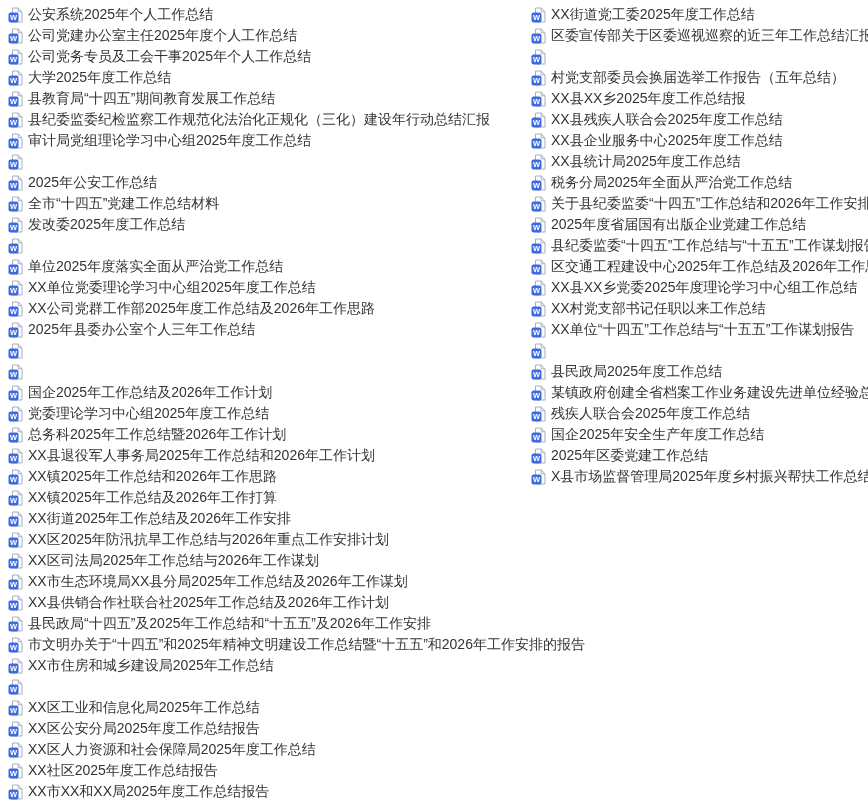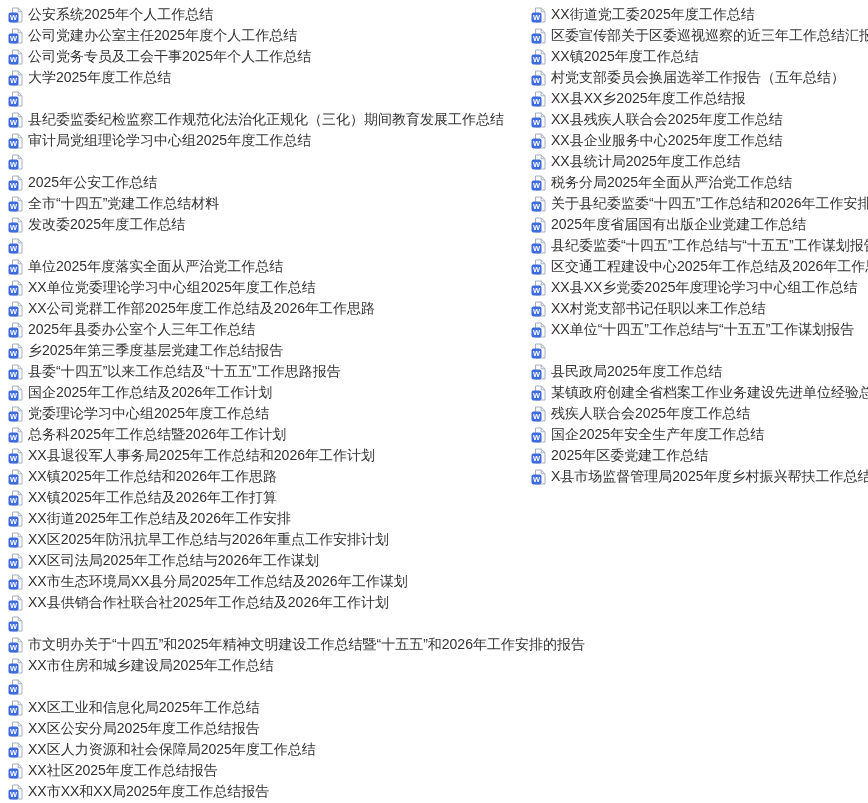--- a/index.html
+++ b/index.html
@@ -104,30 +104,31 @@
     <span class="title">大学2025年度工作总结</span>
   </div>
 
   <div class="row">
     <svg class="doc-icon" width="15" height="16" viewBox="0 0 15 16" aria-hidden="true">
       <path class="doc-outline" d="M4.5 1 H10.2 L14 4.8 V15 H4.5 Z"></path>
       <path class="doc-fold" d="M10.2 1 V4.8 H14"></path>
       <rect class="doc-badge" x="0.5" y="5.5" width="10" height="10" rx="2"></rect>
       <text class="doc-letter" x="5.5" y="13.2">W</text>
     </svg>
-  </div>
-
-  <div class="row">
-    <svg class="doc-icon" width="15" height="16" viewBox="0 0 15 16" aria-hidden="true">
-      <path class="doc-outline" d="M4.5 1 H10.2 L14 4.8 V15 H4.5 Z"></path>
-      <path class="doc-fold" d="M10.2 1 V4.8 H14"></path>
-      <rect class="doc-badge" x="0.5" y="5.5" width="10" height="10" rx="2"></rect>
-      <text class="doc-letter" x="5.5" y="13.2">W</text>
-    </svg>
-    <span class="title">县纪委监委纪检监察工作规范化法治化正规化（三化）期间教育发展工作总结</span>
+    <span class="title">县教育局“十四五”期间教育发展工作总结</span>
+  </div>
+
+  <div class="row">
+    <svg class="doc-icon" width="15" height="16" viewBox="0 0 15 16" aria-hidden="true">
+      <path class="doc-outline" d="M4.5 1 H10.2 L14 4.8 V15 H4.5 Z"></path>
+      <path class="doc-fold" d="M10.2 1 V4.8 H14"></path>
+      <rect class="doc-badge" x="0.5" y="5.5" width="10" height="10" rx="2"></rect>
+      <text class="doc-letter" x="5.5" y="13.2">W</text>
+    </svg>
+    <span class="title">县纪委监委纪检监察工作规范化法治化正规化（三化）建设年行动总结汇报</span>
   </div>
 
   <div class="row">
     <svg class="doc-icon" width="15" height="16" viewBox="0 0 15 16" aria-hidden="true">
       <path class="doc-outline" d="M4.5 1 H10.2 L14 4.8 V15 H4.5 Z"></path>
       <path class="doc-fold" d="M10.2 1 V4.8 H14"></path>
       <rect class="doc-badge" x="0.5" y="5.5" width="10" height="10" rx="2"></rect>
       <text class="doc-letter" x="5.5" y="13.2">W</text>
     </svg>
     <span class="title">审计局党组理论学习中心组2025年度工作总结</span>
@@ -221,31 +222,29 @@
     <span class="title">2025年县委办公室个人三年工作总结</span>
   </div>
 
   <div class="row">
     <svg class="doc-icon" width="15" height="16" viewBox="0 0 15 16" aria-hidden="true">
       <path class="doc-outline" d="M4.5 1 H10.2 L14 4.8 V15 H4.5 Z"></path>
       <path class="doc-fold" d="M10.2 1 V4.8 H14"></path>
       <rect class="doc-badge" x="0.5" y="5.5" width="10" height="10" rx="2"></rect>
       <text class="doc-letter" x="5.5" y="13.2">W</text>
     </svg>
-    <span class="title">乡2025年第三季度基层党建工作总结报告</span>
-  </div>
-
-  <div class="row">
-    <svg class="doc-icon" width="15" height="16" viewBox="0 0 15 16" aria-hidden="true">
-      <path class="doc-outline" d="M4.5 1 H10.2 L14 4.8 V15 H4.5 Z"></path>
-      <path class="doc-fold" d="M10.2 1 V4.8 H14"></path>
-      <rect class="doc-badge" x="0.5" y="5.5" width="10" height="10" rx="2"></rect>
-      <text class="doc-letter" x="5.5" y="13.2">W</text>
-    </svg>
-    <span class="title">县委“十四五”以来工作总结及“十五五”工作思路报告</span>
+  </div>
+
+  <div class="row">
+    <svg class="doc-icon" width="15" height="16" viewBox="0 0 15 16" aria-hidden="true">
+      <path class="doc-outline" d="M4.5 1 H10.2 L14 4.8 V15 H4.5 Z"></path>
+      <path class="doc-fold" d="M10.2 1 V4.8 H14"></path>
+      <rect class="doc-badge" x="0.5" y="5.5" width="10" height="10" rx="2"></rect>
+      <text class="doc-letter" x="5.5" y="13.2">W</text>
+    </svg>
   </div>
 
   <div class="row">
     <svg class="doc-icon" width="15" height="16" viewBox="0 0 15 16" aria-hidden="true">
       <path class="doc-outline" d="M4.5 1 H10.2 L14 4.8 V15 H4.5 Z"></path>
       <path class="doc-fold" d="M10.2 1 V4.8 H14"></path>
       <rect class="doc-badge" x="0.5" y="5.5" width="10" height="10" rx="2"></rect>
       <text class="doc-letter" x="5.5" y="13.2">W</text>
     </svg>
     <span class="title">国企2025年工作总结及2026年工作计划</span>
@@ -351,20 +350,21 @@
     <span class="title">XX县供销合作社联合社2025年工作总结及2026年工作计划</span>
   </div>
 
   <div class="row">
     <svg class="doc-icon" width="15" height="16" viewBox="0 0 15 16" aria-hidden="true">
       <path class="doc-outline" d="M4.5 1 H10.2 L14 4.8 V15 H4.5 Z"></path>
       <path class="doc-fold" d="M10.2 1 V4.8 H14"></path>
       <rect class="doc-badge" x="0.5" y="5.5" width="10" height="10" rx="2"></rect>
       <text class="doc-letter" x="5.5" y="13.2">W</text>
     </svg>
+    <span class="title">县民政局“十四五”及2025年工作总结和“十五五”及2026年工作安排</span>
   </div>
 
   <div class="row">
     <svg class="doc-icon" width="15" height="16" viewBox="0 0 15 16" aria-hidden="true">
       <path class="doc-outline" d="M4.5 1 H10.2 L14 4.8 V15 H4.5 Z"></path>
       <path class="doc-fold" d="M10.2 1 V4.8 H14"></path>
       <rect class="doc-badge" x="0.5" y="5.5" width="10" height="10" rx="2"></rect>
       <text class="doc-letter" x="5.5" y="13.2">W</text>
     </svg>
     <span class="title">市文明办关于“十四五”和2025年精神文明建设工作总结暨“十五五”和2026年工作安排的报告</span>
@@ -460,21 +460,20 @@
     <span class="title">区委宣传部关于区委巡视巡察的近三年工作总结汇报</span>
   </div>
 
   <div class="row">
     <svg class="doc-icon" width="15" height="16" viewBox="0 0 15 16" aria-hidden="true">
       <path class="doc-outline" d="M4.5 1 H10.2 L14 4.8 V15 H4.5 Z"></path>
       <path class="doc-fold" d="M10.2 1 V4.8 H14"></path>
       <rect class="doc-badge" x="0.5" y="5.5" width="10" height="10" rx="2"></rect>
       <text class="doc-letter" x="5.5" y="13.2">W</text>
     </svg>
-    <span class="title">XX镇2025年度工作总结</span>
   </div>
 
   <div class="row">
     <svg class="doc-icon" width="15" height="16" viewBox="0 0 15 16" aria-hidden="true">
       <path class="doc-outline" d="M4.5 1 H10.2 L14 4.8 V15 H4.5 Z"></path>
       <path class="doc-fold" d="M10.2 1 V4.8 H14"></path>
       <rect class="doc-badge" x="0.5" y="5.5" width="10" height="10" rx="2"></rect>
       <text class="doc-letter" x="5.5" y="13.2">W</text>
     </svg>
     <span class="title">村党支部委员会换届选举工作报告（五年总结）</span>

